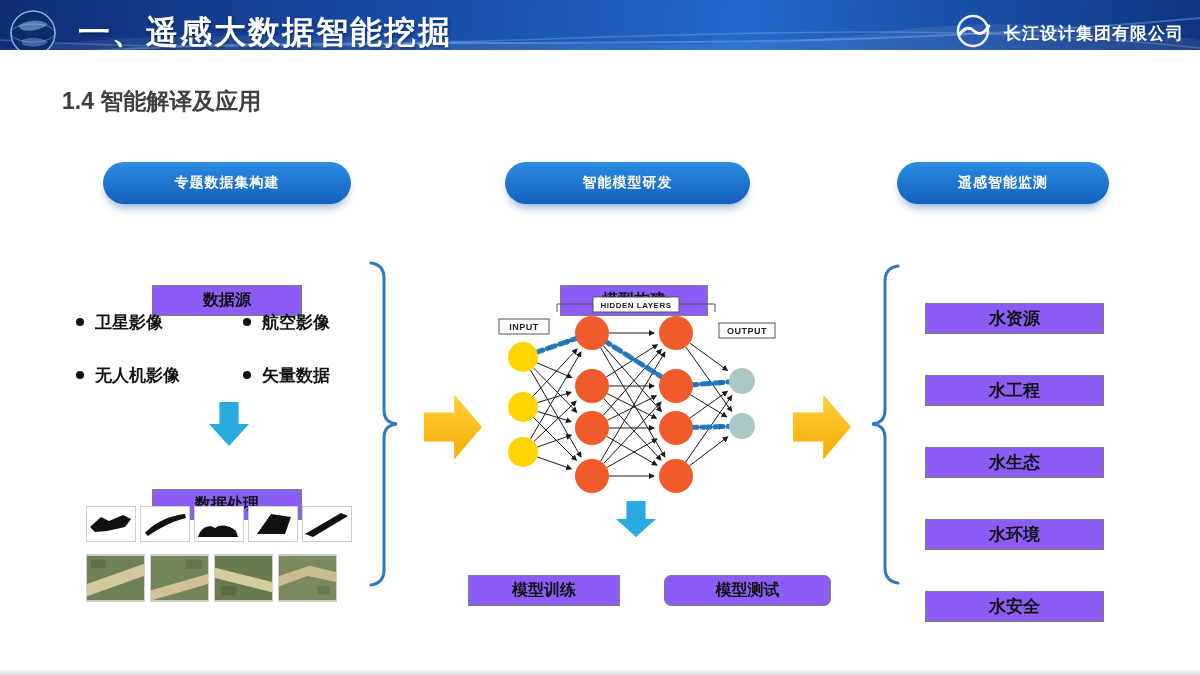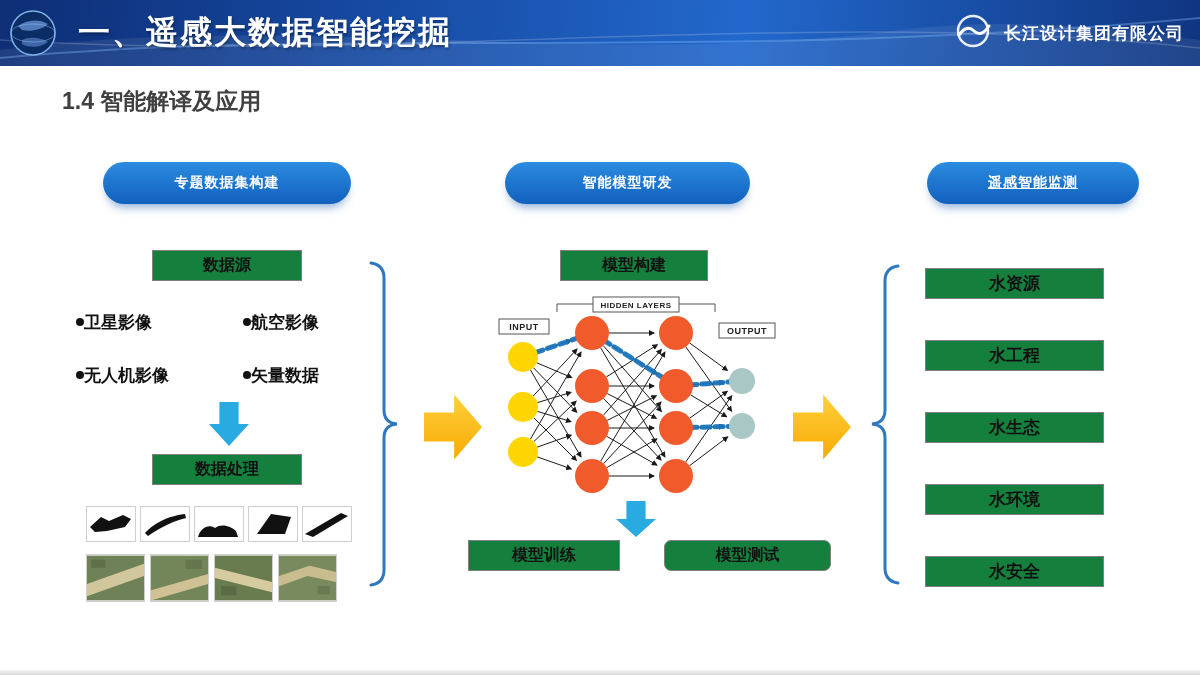--- a/index.html
+++ b/index.html
@@ -1,52 +1,52 @@
 <!DOCTYPE html>
 <html><head>
 <meta charset="utf-8">
 <style>
   html,body{margin:0;padding:0;background:#fff;}
   .slide{position:relative;width:1200px;height:675px;background:#fff;overflow:hidden;
          font-family:"Liberation Sans","DejaVu Sans",sans-serif;}
 
   
-  .topbar{position:absolute;left:0;top:0;width:1200px;height:66px;overflow:hidden;
+  .topbar{position:absolute;left:0;top:0;width:1200px;height:50px;overflow:hidden;
           background:linear-gradient(95deg,#0e2e75 0%,#15479e 28%,#2268cc 62%,#0f3580 100%);}
   .topbar .waves{position:absolute;left:0;top:0;width:1200px;height:66px;}
   .topbar h1{position:absolute;left:78px;top:11px;margin:0;font-size:32px;color:#fff;
              font-weight:bold;letter-spacing:2px;text-shadow:1px 2px 3px rgba(0,0,0,.35);}
   .globe{position:absolute;left:8px;top:8px;width:50px;height:50px;}
   .brand{position:absolute;right:16px;top:0;height:66px;display:flex;align-items:center;gap:12px;}
   .brand-name{color:#fff;font-weight:bold;font-size:17px;letter-spacing:1px;}
 
   .subtitle{position:absolute;left:62px;top:86px;font-size:23px;font-weight:bold;color:#404040;}
 
   
   .pill{position:absolute;height:42px;border-radius:21px;color:#fff;font-weight:bold;font-size:14px;
         display:flex;align-items:center;justify-content:center;letter-spacing:1px;
         background:linear-gradient(180deg,#2b8ce0,#1160bd);
         box-shadow:0 7px 10px -4px rgba(20,90,170,.5);}
   .pill-left{left:103px;top:162px;width:248px;}
   .pill-mid{left:505px;top:162px;width:245px;font-family:Liberation Serif, serif;}
-  .pill-right{left:927px;top:162px;width:212px;text-decoration:underline;}
-
-  
-  .wbox{position:absolute;background:#15803d;border:1px solid #7f7f7f;display:flex;align-items:center;
-        justify-content:center;font-weight:bold;font-size:16px;color:#111;}
+  .pill-right{left:897px;top:162px;width:212px;}
+
+  
+  .wbox{position:absolute;background:#8b5cf6;border:1px solid #7f7f7f;display:flex;align-items:center;
+        justify-content:center;font-weight:bold;font-size:16px;color:#111;margin-top:35px;}
   .box-datasource{left:152px;top:250px;width:148px;height:29px;}
   .box-dataprocess{left:152px;top:454px;width:148px;height:29px;}
   .box-modelbuild{left:560px;top:250px;width:146px;height:29px;}
   .box-train{left:468px;top:540px;width:150px;height:29px;}
   .box-test{left:664px;top:540px;width:165px;height:29px;border-radius:7px;}
   .rbox{left:925px;width:177px;height:29px;font-size:17px;}
   .rbox-0{top:268px}.rbox-1{top:340px}.rbox-2{top:412px}.rbox-3{top:484px}.rbox-4{top:556px}
 
   
-  .bullet{position:absolute;display:flex;align-items:center;font-weight:bold;
+  .bullet{position:absolute;display:flex;align-items:center;gap:11px;font-weight:bold;
           font-size:17px;color:#111;height:24px;}
   .bullet .dot{width:8px;height:8px;border-radius:50%;background:#111;flex:none;}
   .b0{left:76px;top:310px}.b1{left:243px;top:310px}.b2{left:76px;top:363px}.b3{left:243px;top:363px}
 
   
   .down-arrow{position:absolute;background:#29abe2;
               clip-path:polygon(26% 0,74% 0,74% 50%,100% 50%,50% 100%,0 50%,26% 50%);}
   .da-left{left:209px;top:402px;width:40px;height:44px;}
   .da-mid{left:616px;top:501px;width:40px;height:36px;}
   .yarrow{position:absolute;width:58px;height:72px;

